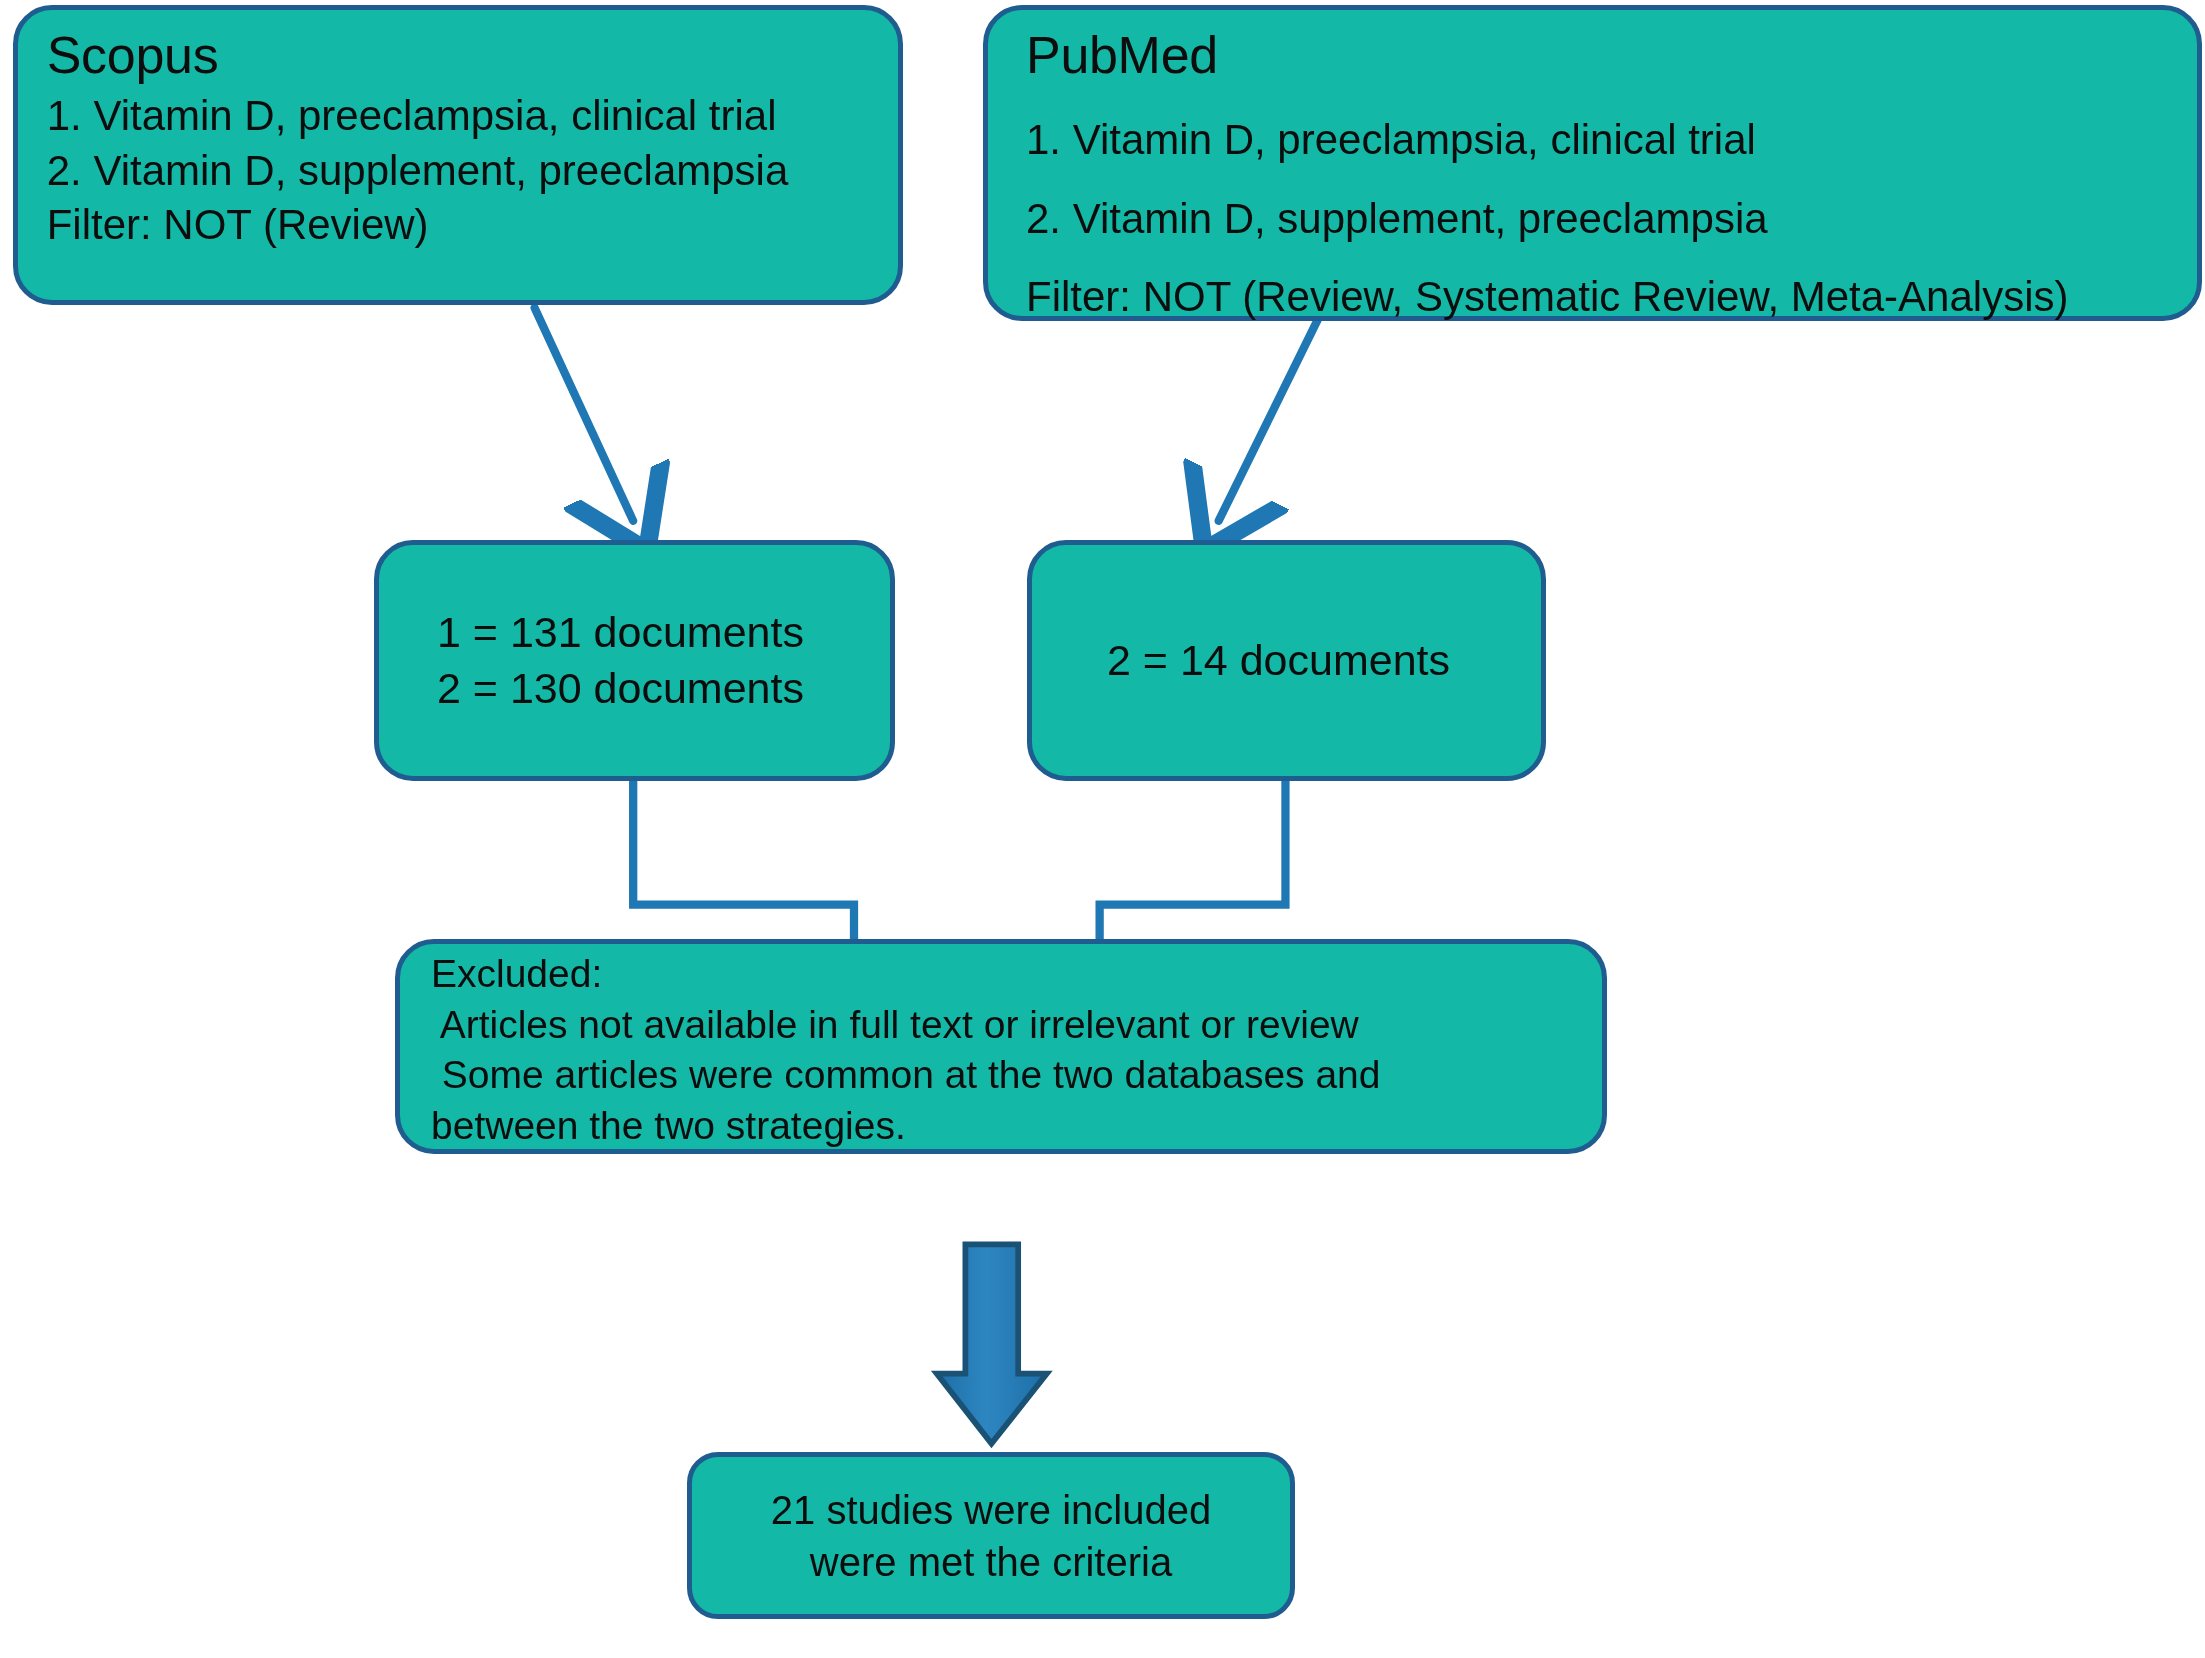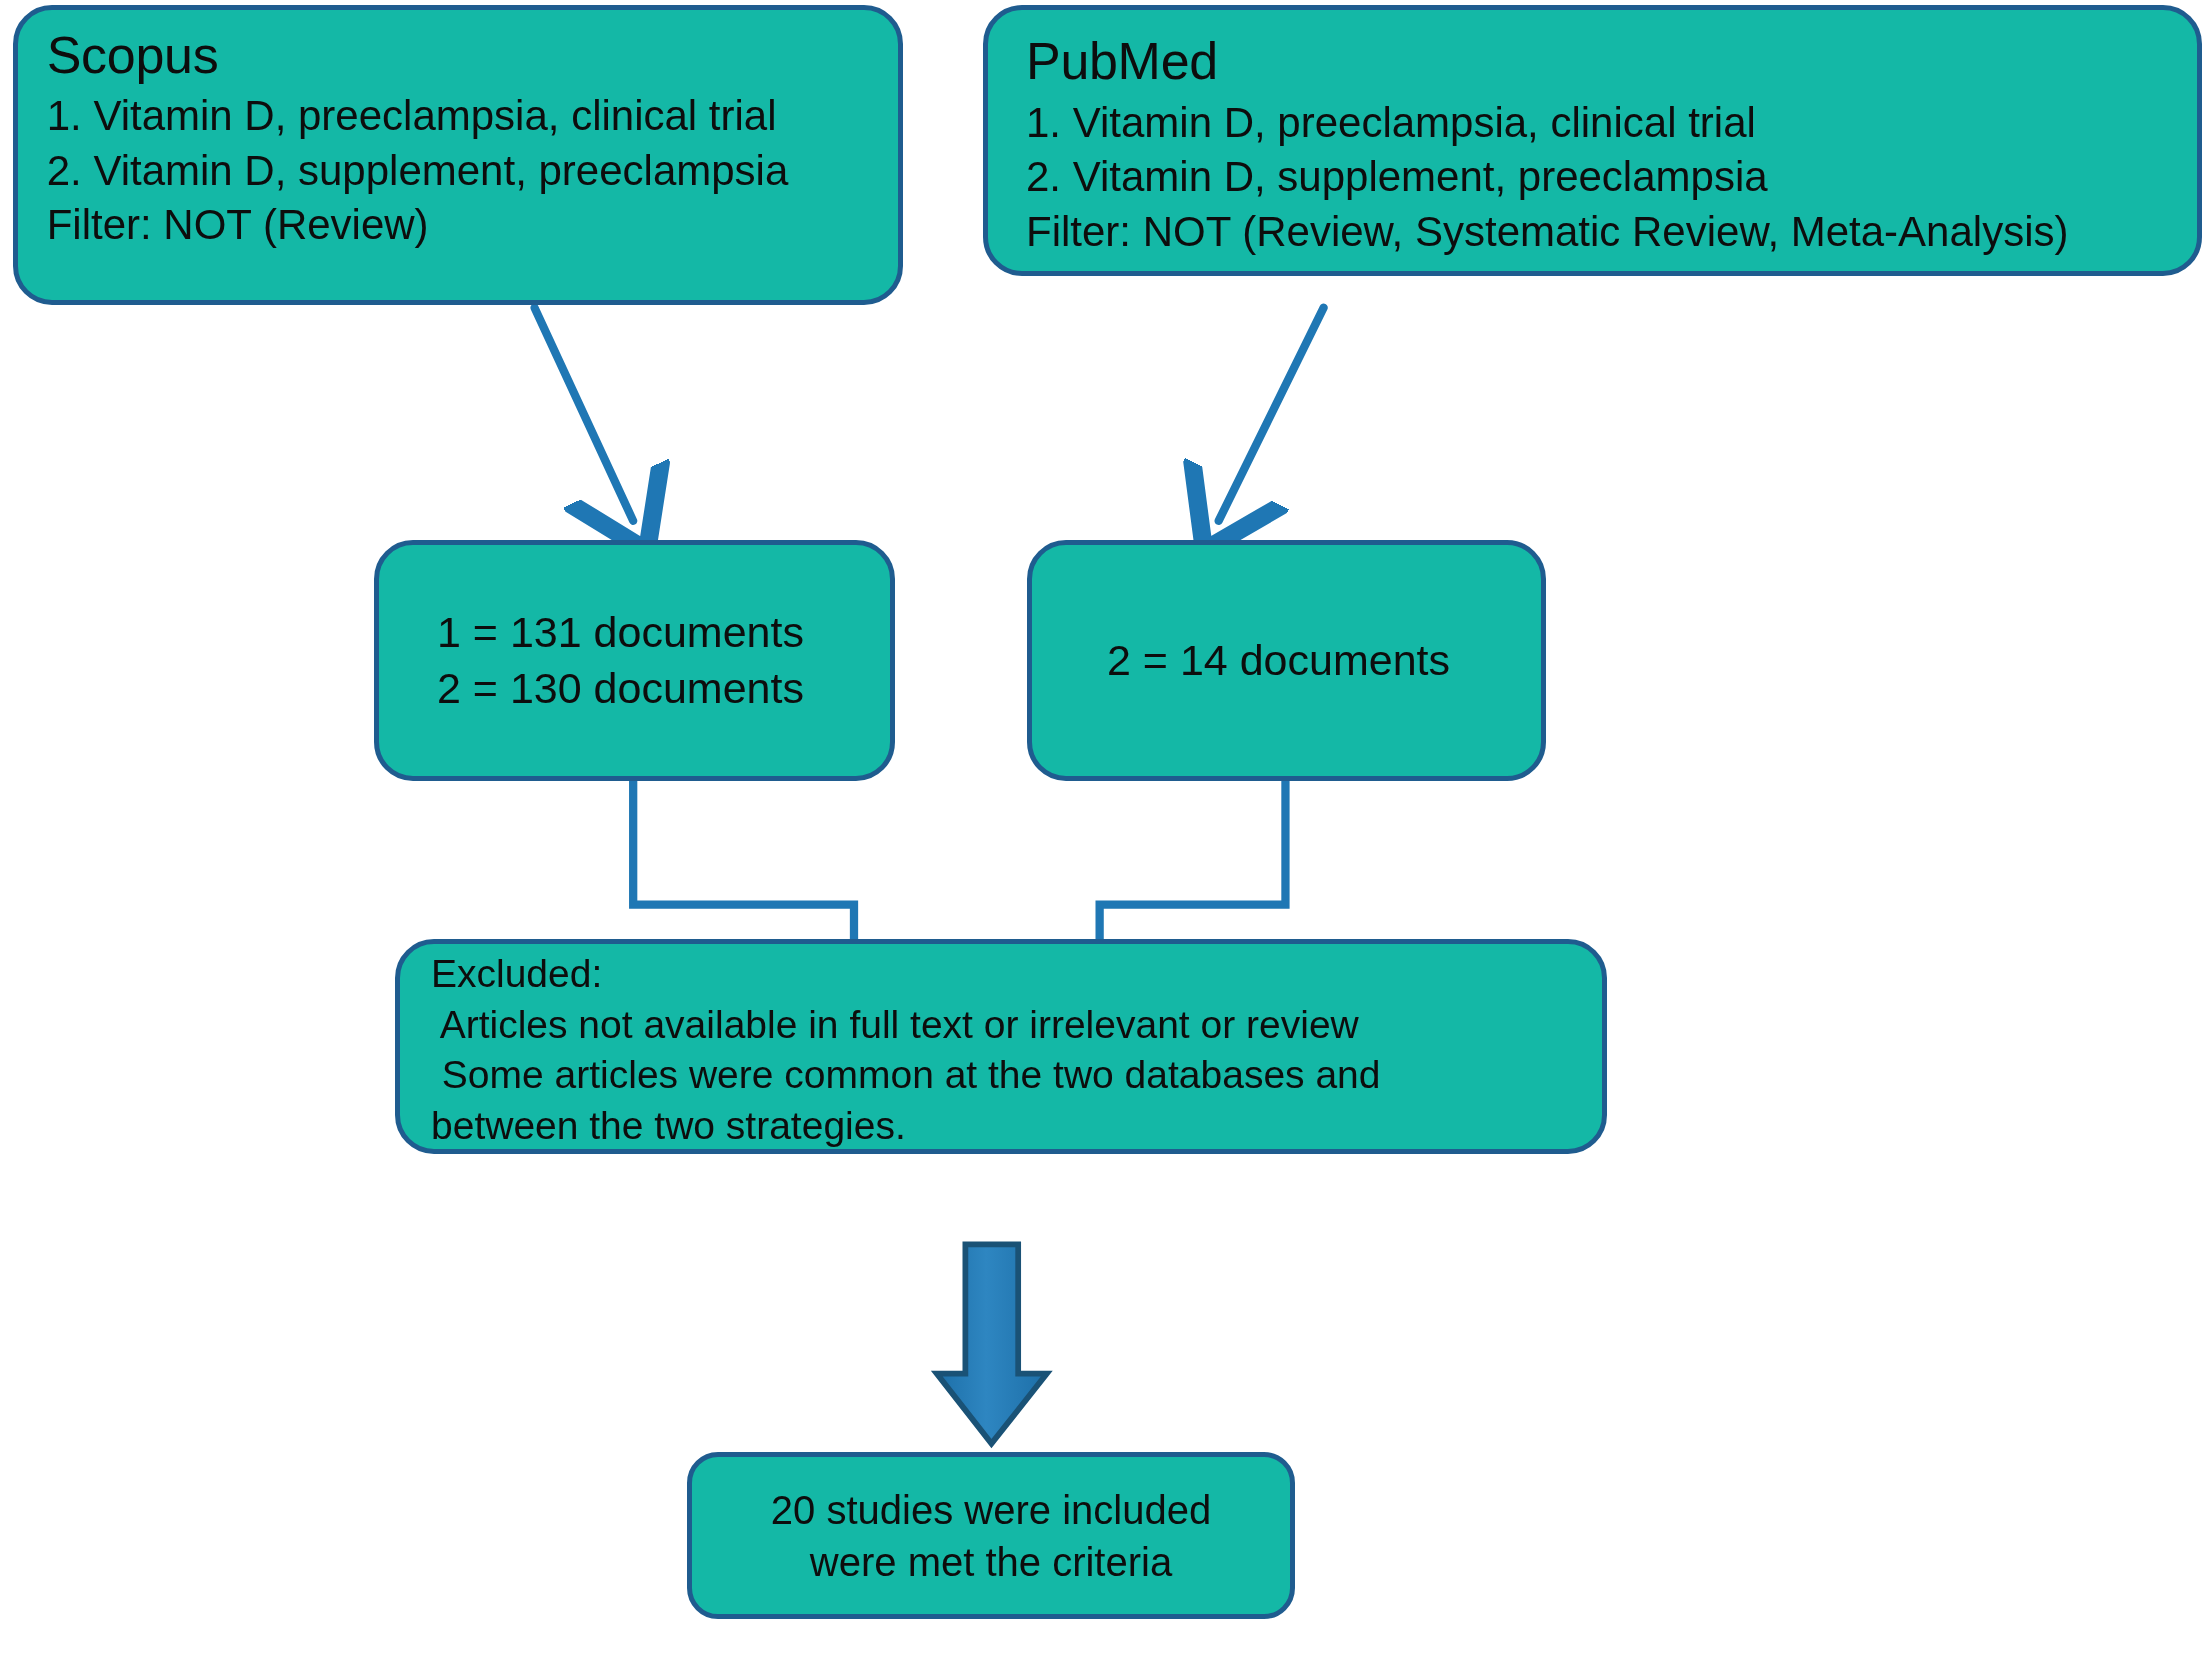--- a/index.html
+++ b/index.html
@@ -34,23 +34,24 @@
     line-height: 1.30;
   }
 
   
   #scopus-box {
     left: 12.7px; top: 5.1px; width: 890px; height: 300px;
     padding: 11.5px 0 11.5px 29px;
     justify-content: flex-start;
   }
   #pubmed-box {
-    left: 983px; top: 5.1px; width: 1219px; height: 271px;
+    left: 983px; top: 5.1px; width: 1219px; height: 316px;
     padding: 11.5px 0 11.5px 38px;
-    justify-content: flex-end;
+    justify-content: space-between;
+    gap: 24px;
   }
   .db-title {
     font-size: 52px;
     line-height: 1.12;
     letter-spacing: -0.3px;
   }
   .db-query {
     font-size: 42px;
     line-height: 1.30;
   }
@@ -176,18 +177,18 @@
   </div>
 
   <div class="node" id="excluded-box">
     <div class="line excluded-line">Excluded:</div>
     <div class="line excluded-line"> Articles not available in full text or irrelevant or review</div>
     <div class="line excluded-line"> Some articles were common at the two databases and</div>
     <div class="line excluded-line">between the two strategies.</div>
   </div>
 
   <div class="node" id="result-box">
-    <div class="line result-line">20 studies were included</div>
+    <div class="line result-line">21 studies were included</div>
     <div class="line result-line">were met the criteria</div>
   </div>
 
 </div>
 
 
 </body></html>

